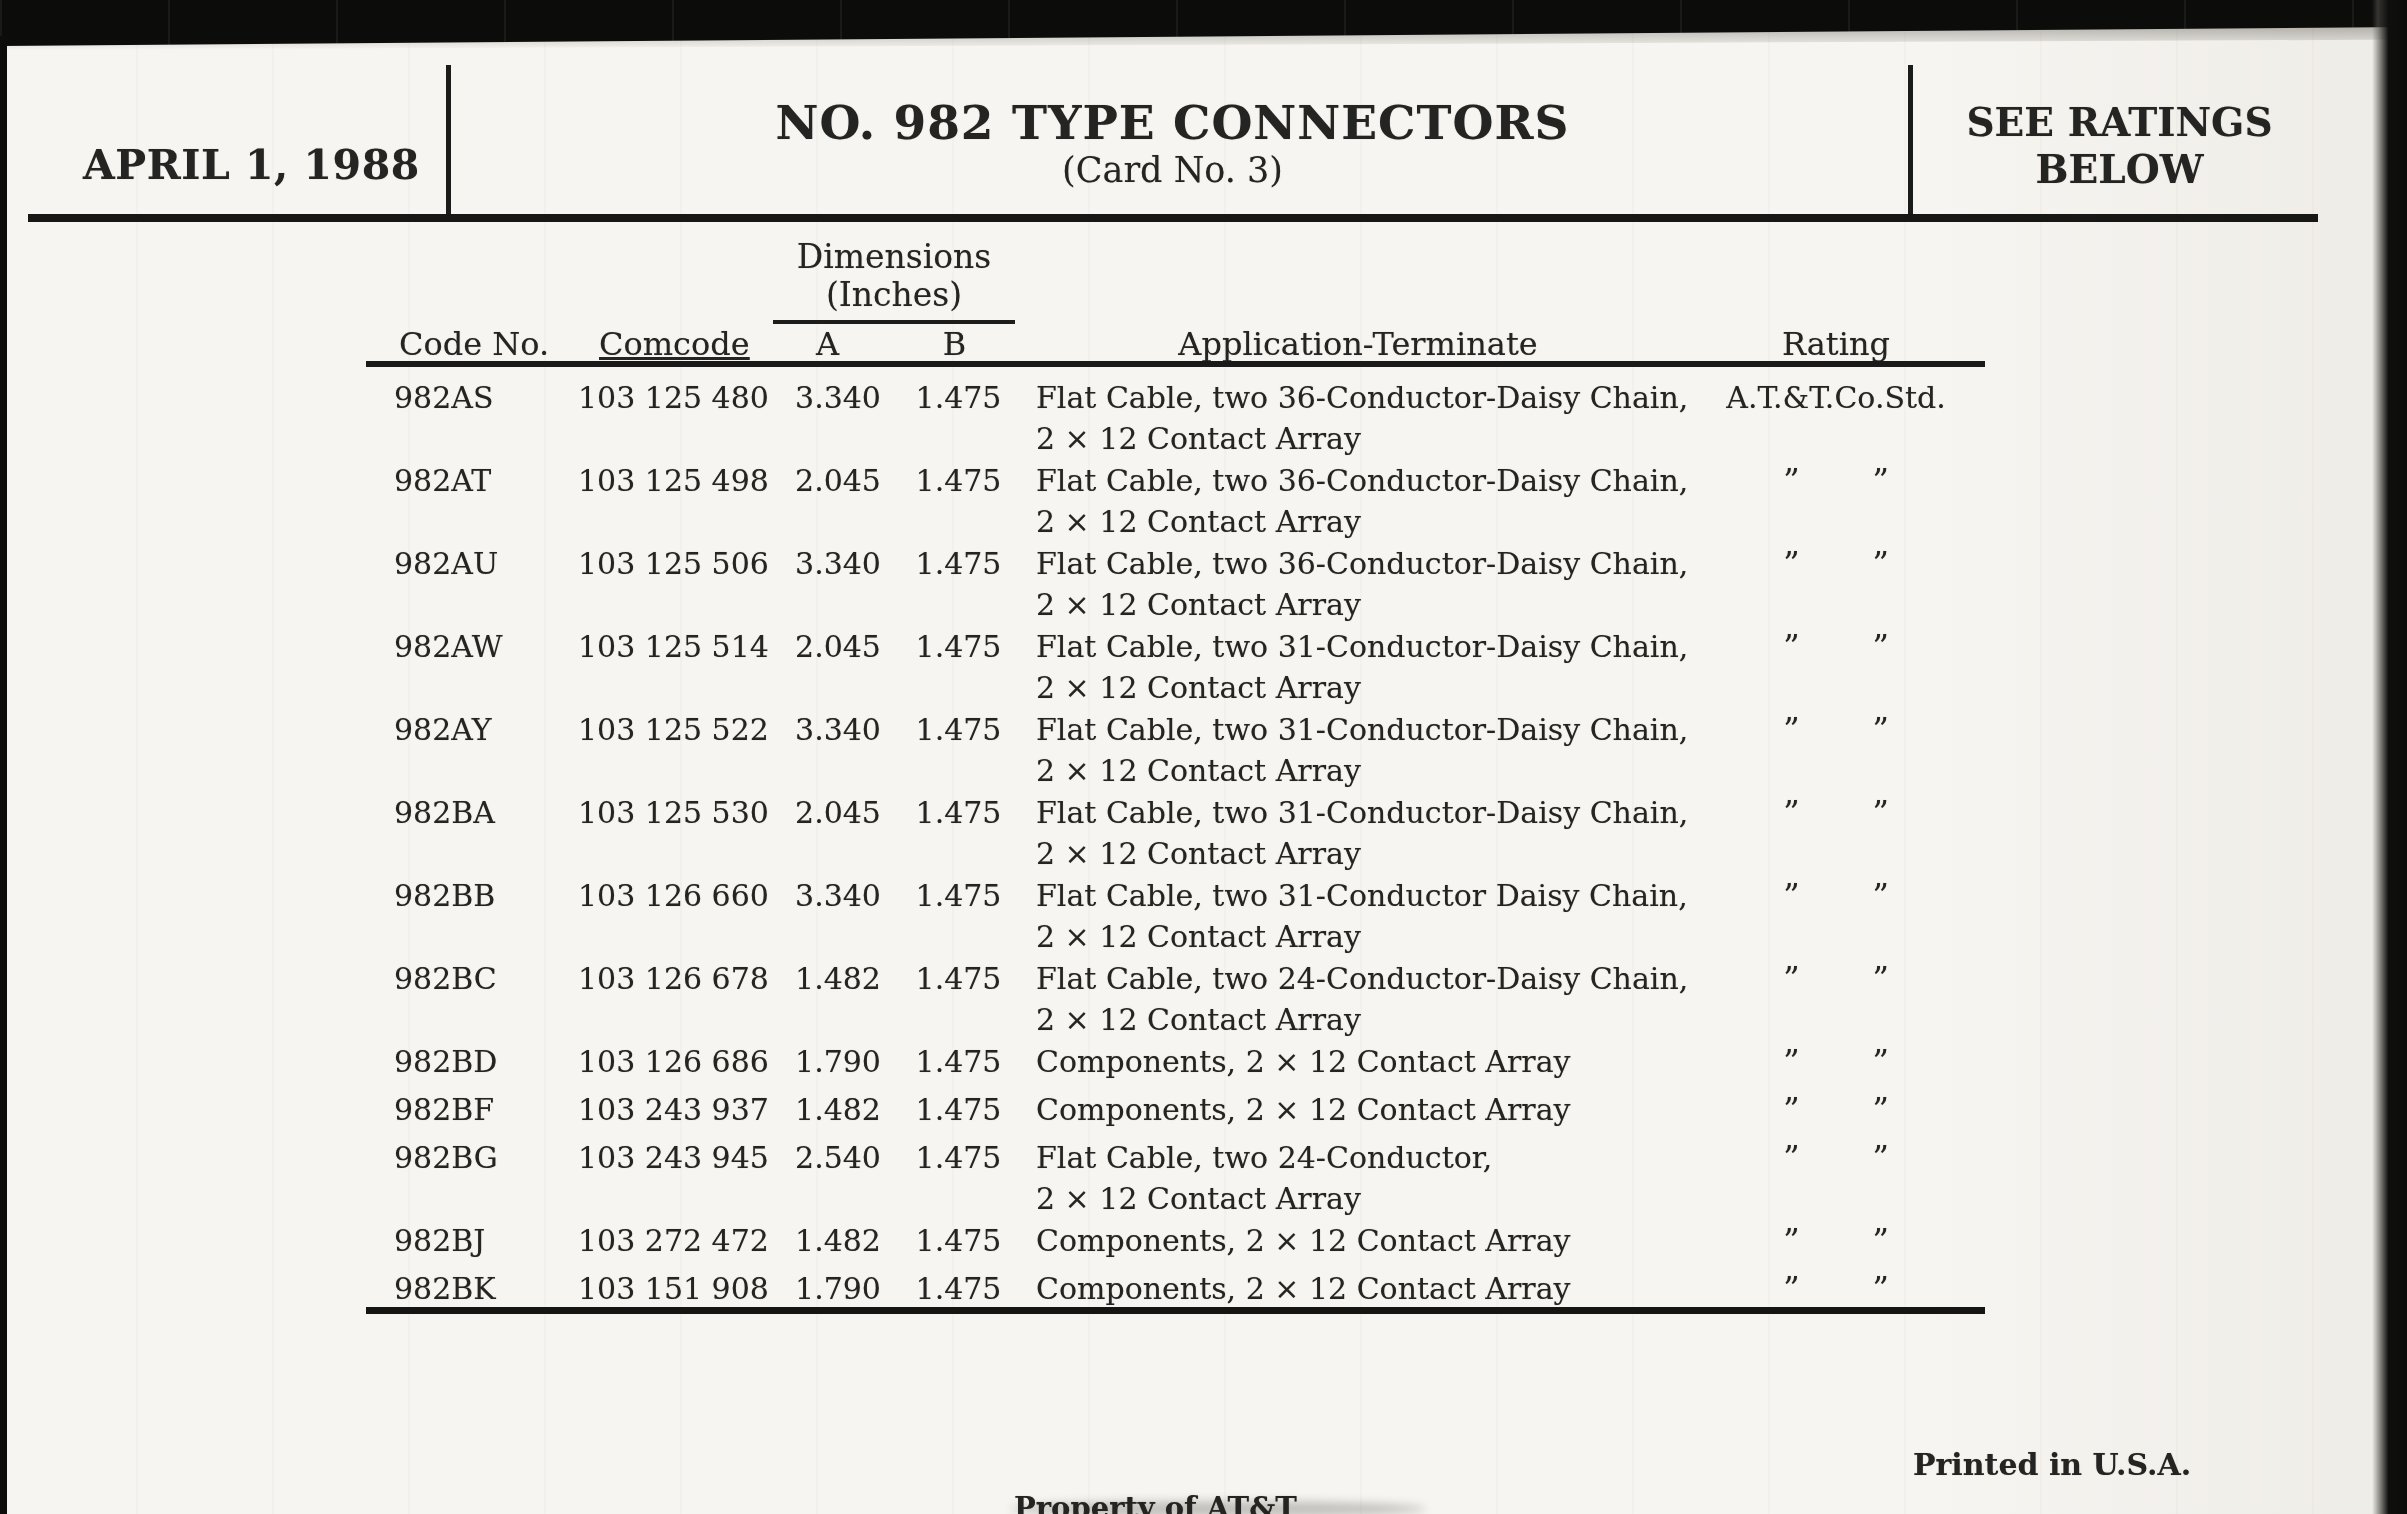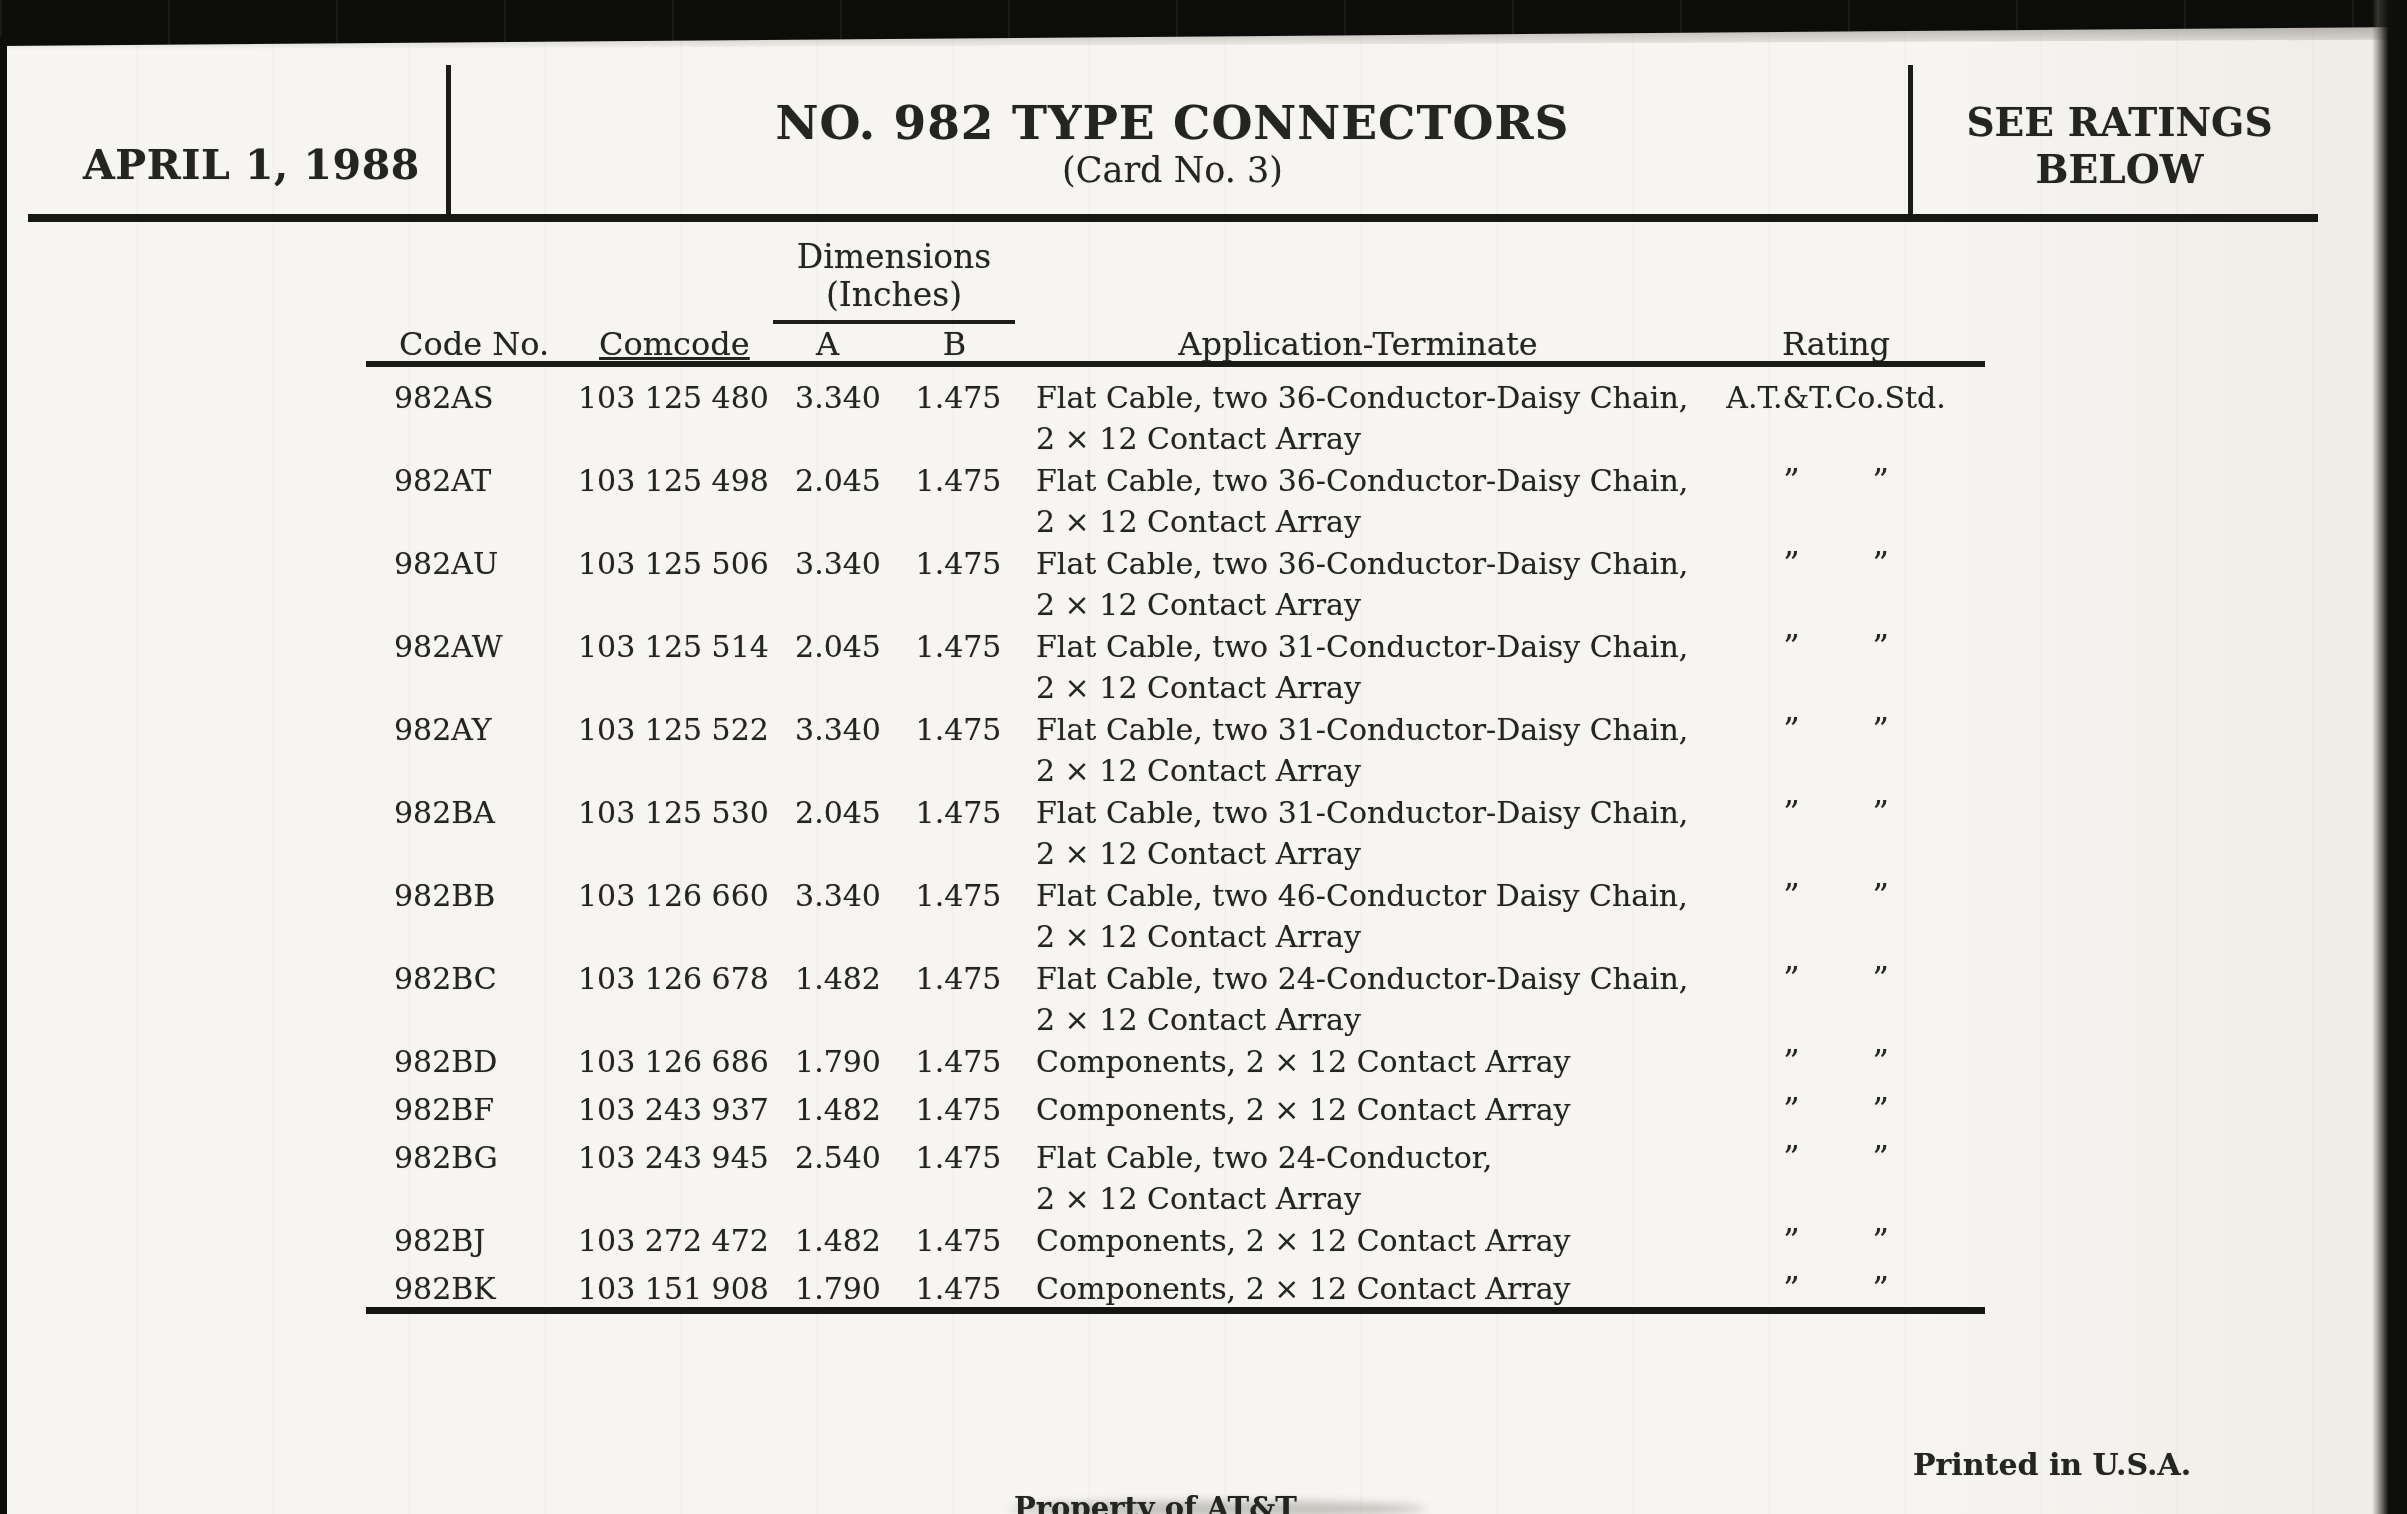--- a/index.html
+++ b/index.html
@@ -219,21 +219,21 @@
           <span>”</span>
         </div>
   </div>
 
   <div class="trow">
     <div class="c-code">982BB</div>
     <div class="c-comcode">103 126 660</div>
     <div class="c-a">3.340</div>
     <div class="c-b">1.475</div>
     <div class="c-app">
-      <div>Flat Cable, two 46-Conductor Daisy Chain,</div>
+      <div>Flat Cable, two 31-Conductor Daisy Chain,</div>
       <div>2 × 12 Contact Array</div>
     </div>
     <div class="c-rating ditto">
           <span>”</span>
           <span>”</span>
         </div>
   </div>
 
   <div class="trow">
     <div class="c-code">982BC</div>

